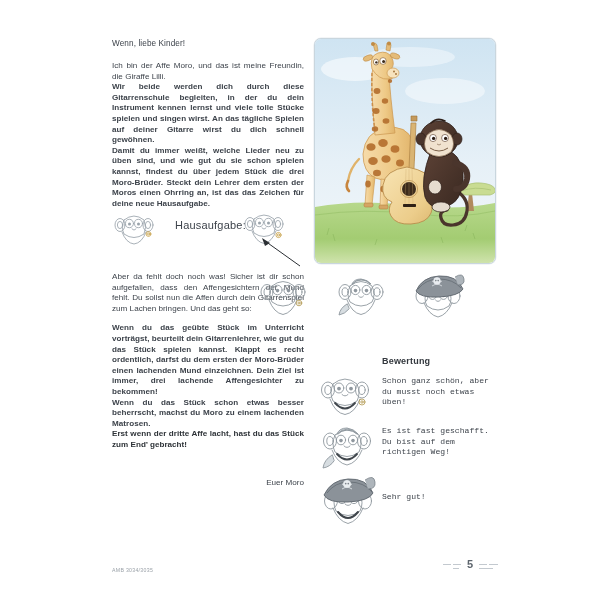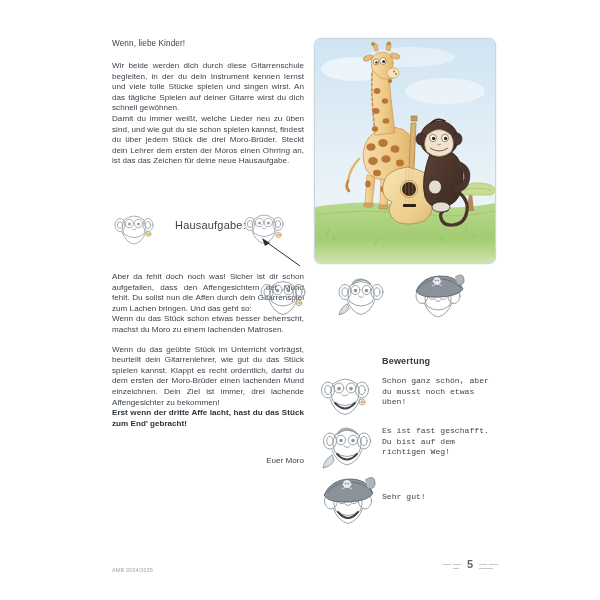--- a/index.html
+++ b/index.html
@@ -39,21 +39,21 @@
   }
 
   .para {
     font-size: 8.1px;
     line-height: 10.6px;
     color: #3d434b;
     text-align: justify;
     margin: 0 0 0 0;
     letter-spacing: 0.02px;
   }
-  .para + .para { margin-top: 0px; }
+  .para + .para { margin-top: 0px; font-weight: bold; }
 
   .para.gap { margin-top: 9px; }
 
   .para.bold {
     font-weight: bold;
     color: #2e3338;
   }
 
   .signature {
     font-size: 8.1px;
@@ -189,20 +189,21 @@
   .fp-dash.e { left: 36px; top: 10px; width: 14px; }
   .fp-dash.f { left: 10px; top: 10px; width: 6px; }
 </style>
 </head>
 <body>
 
 <div class="page">
 
   <div class="text-col">
     <div class="greeting">Wenn, liebe Kinder!</div>
+    <p class="para">Ich bin der Affe Moro, und das ist meine Freundin, die Giraffe Lilli.</p>
     <p class="para">Wir beide werden dich durch diese Gitarrenschule begleiten, in der du dein Instrument kennen lernst und viele tolle Stücke spielen und singen wirst. An das tägliche Spielen auf deiner Gitarre wirst du dich schnell gewöhnen.</p>
     <p class="para">Damit du immer weißt, welche Lieder neu zu üben sind, und wie gut du sie schon spielen kannst, findest du über jedem Stück die drei Moro-Brüder. Steckt dein Lehrer dem ersten der Moros einen Ohrring an, ist das das Zeichen für deine neue Hausaufgabe.</p>
   </div>
 
   <div class="hausaufgabe-row">
     <span class="ha-face-left">
       <svg width="44" height="38" viewBox="0 0 44 38">
         <g fill="none" stroke="#9aa3ab" stroke-width="0.85" stroke-linecap="round">
           <ellipse cx="8" cy="16" rx="5" ry="6.5"></ellipse>
           <ellipse cx="36" cy="16" rx="5" ry="6.5"></ellipse>
@@ -395,22 +396,22 @@
         <path d="M122 105 q2 2 4 0" fill="none" stroke="#8a6f55" stroke-width="0.7"></path>
         <path d="M115 109 q9 6 18 0" fill="none" stroke="#7a5f47" stroke-width="1"></path>
 
         <path d="M116 84 q6 -6 14 -2" fill="none" stroke="#2e201a" stroke-width="1.6" stroke-linecap="round"></path>
       </g>
     </svg>
   </div>
 
   <div class="text-col" style="top:272px;">
     <p class="para">Aber da fehlt doch noch was! Sicher ist dir schon aufgefallen, dass den Affengesichtern der Mund fehlt. Du sollst nun die Affen durch dein Gitarrenspiel zum Lachen bringen. Und das geht so:</p>
+    <p class="para gap">Wenn du das geübte Stück im Unterricht vorträgst, beurteilt dein Gitarrenlehrer, wie gut du das Stück spielen kannst. Klappt es recht ordentlich, darfst du dem ersten der Moro-Brüder einen lachenden Mund einzeichnen. Dein Ziel ist immer, drei lachende Affengesichter zu bekommen!</p>
     <p class="para">Wenn du das Stück schon etwas besser beherrscht, machst du Moro zu einem lachenden Matrosen.</p>
-    <p class="para gap">Wenn du das geübte Stück im Unterricht vorträgst, beurteilt dein Gitarrenlehrer, wie gut du das Stück spielen kannst. Klappt es recht ordentlich, darfst du dem ersten der Moro-Brüder einen lachenden Mund einzeichnen. Dein Ziel ist immer, drei lachende Affengesichter zu bekommen!</p>
     <p class="para bold">Erst wenn der dritte Affe lacht, hast du das Stück zum End’ gebracht!</p>
     <div class="signature">Euer Moro</div>
   </div>
 
   <div class="monkey-row">
 
     <span class="mr-1">
       <svg width="50" height="44" viewBox="0 0 50 44">
         <g fill="none" stroke="#8f979e" stroke-width="0.9" stroke-linecap="round">
           <ellipse cx="9" cy="18" rx="6" ry="7.5"></ellipse>

